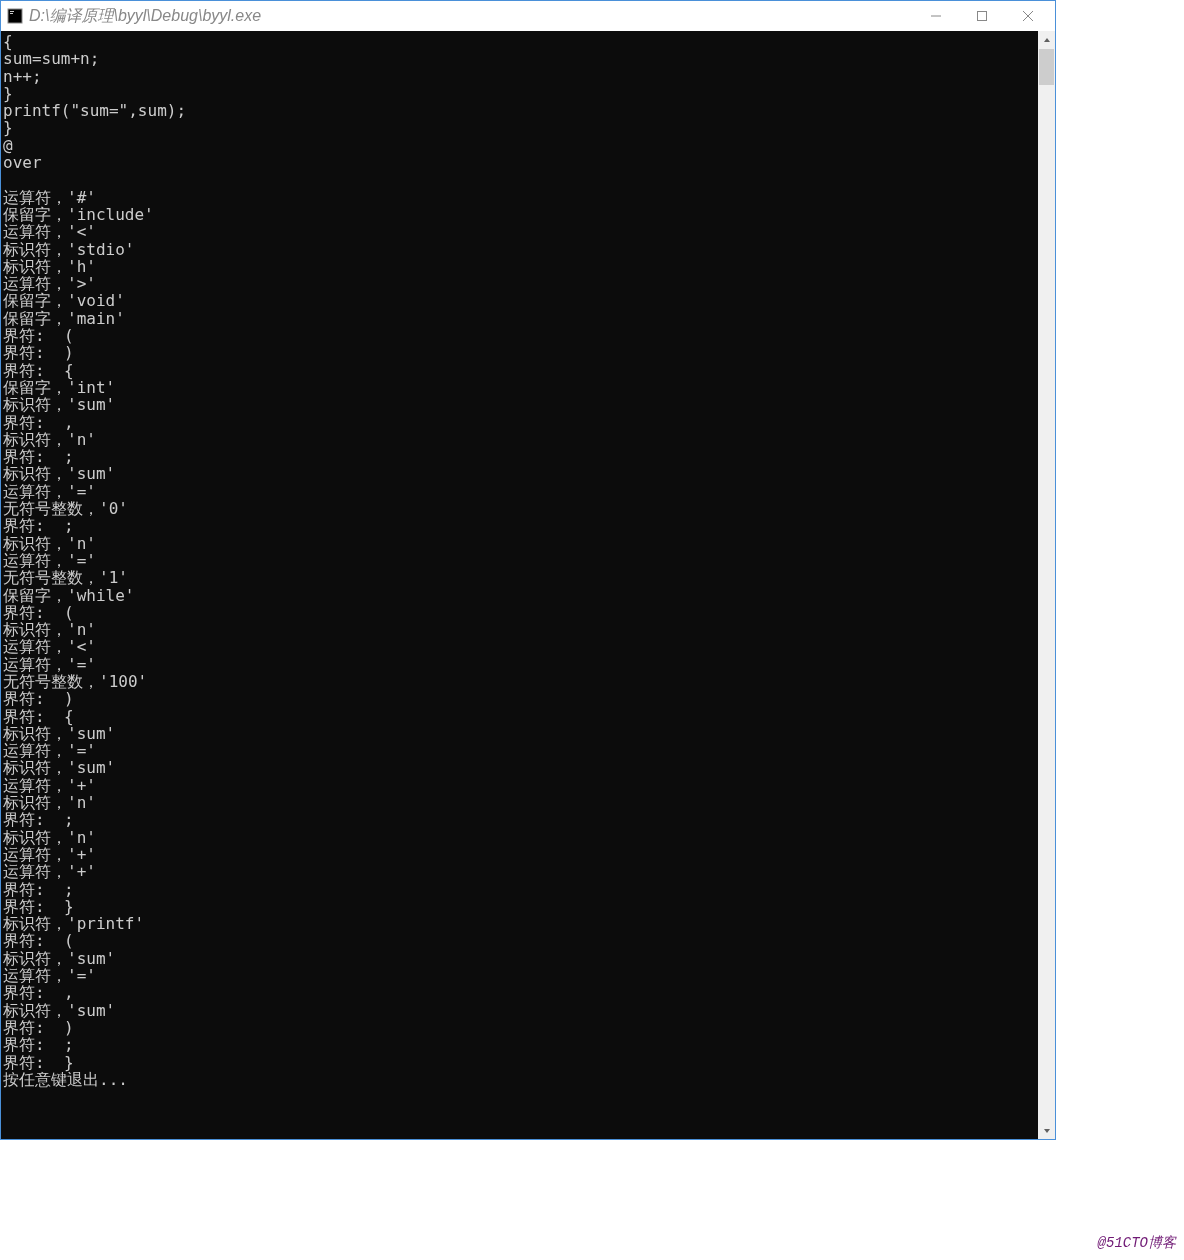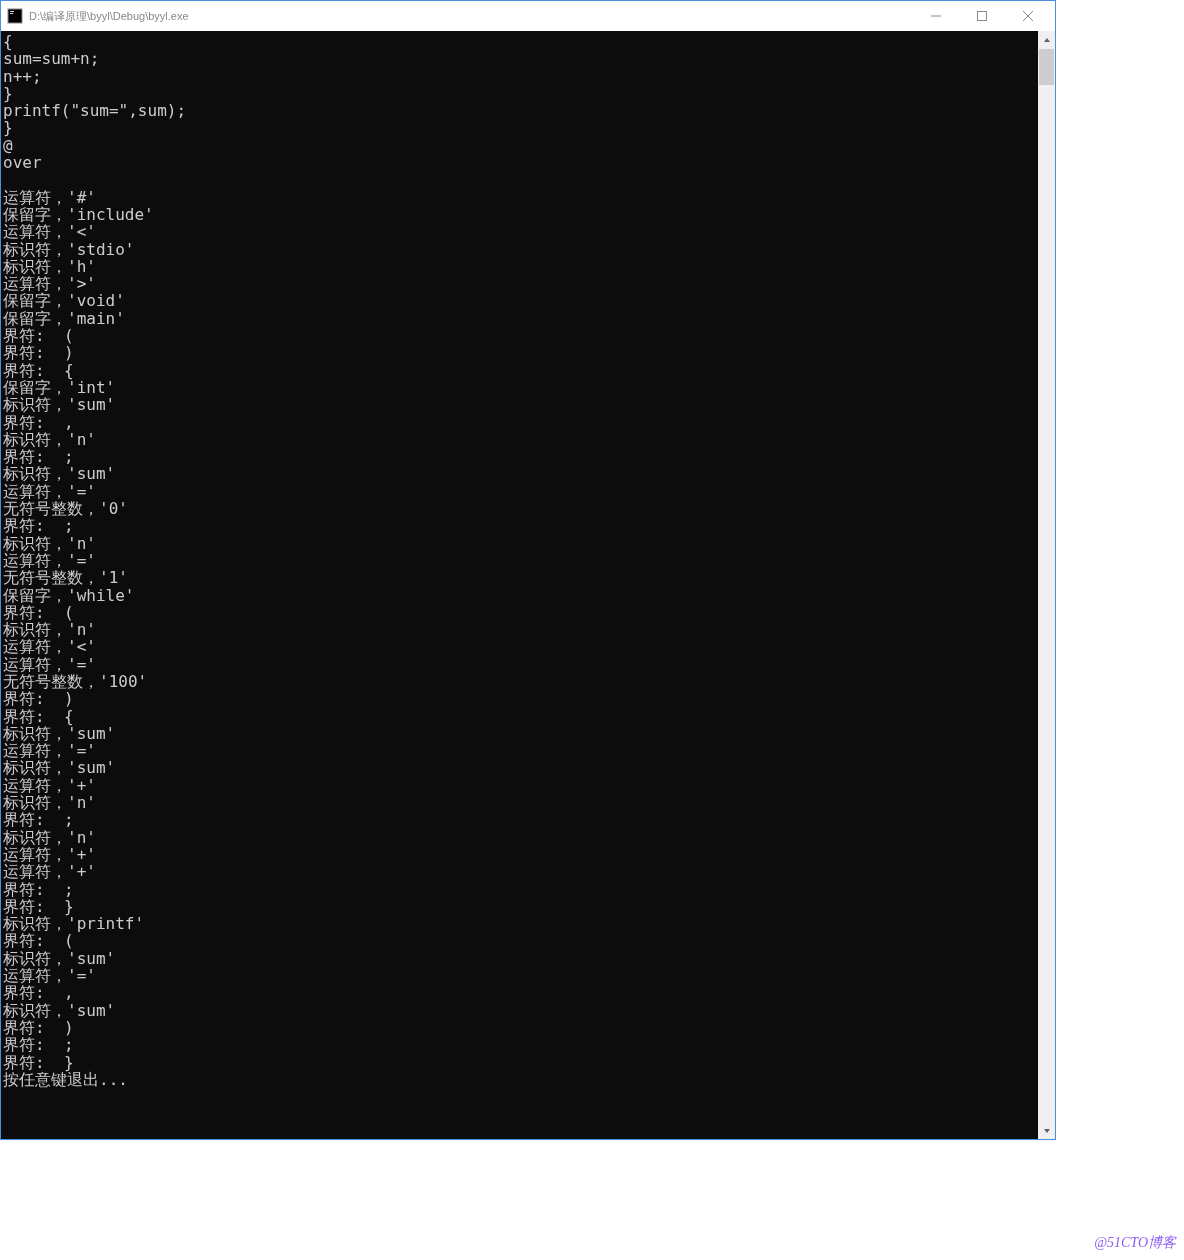--- a/index.html
+++ b/index.html
@@ -35,24 +35,25 @@
       height: 16px;
       margin-right: 6px;
       flex-shrink: 0;
     }
     .titlebar-icon svg {
       width: 16px;
       height: 16px;
     }
     .titlebar-title {
       flex: 1;
-      font-size: 11px;
+      font-size: 16px;
       color: #888888;
       white-space: nowrap;
       overflow: hidden;
+      font-style: italic;
     }
     .titlebar-controls {
       display: flex;
       gap: 0;
     }
     .titlebar-btn {
       width: 46px;
       height: 30px;
       display: flex;
       align-items: center;
@@ -106,24 +107,24 @@
     .scrollbar-thumb {
       position: absolute;
       width: 15px;
       left: 1px;
       background: #cdcdcd;
     }
     .watermark {
       position: absolute;
       bottom: 8px;
       right: 8px;
-      color: #8b5cf6;
+      color: #701a75;
       font-size: 14px;
       font-style: italic;
-      font-family: Liberation Serif, serif;
+      font-family: Liberation Mono, monospace;
     }
   </style>
 </head>
 <body>
 
 <div class="window">
   <div class="titlebar">
     <span class="titlebar-icon">
       <svg viewBox="0 0 16 16">
         <rect x="1" y="1" width="14" height="14" fill="#000" stroke="#888" stroke-width="1"></rect>

